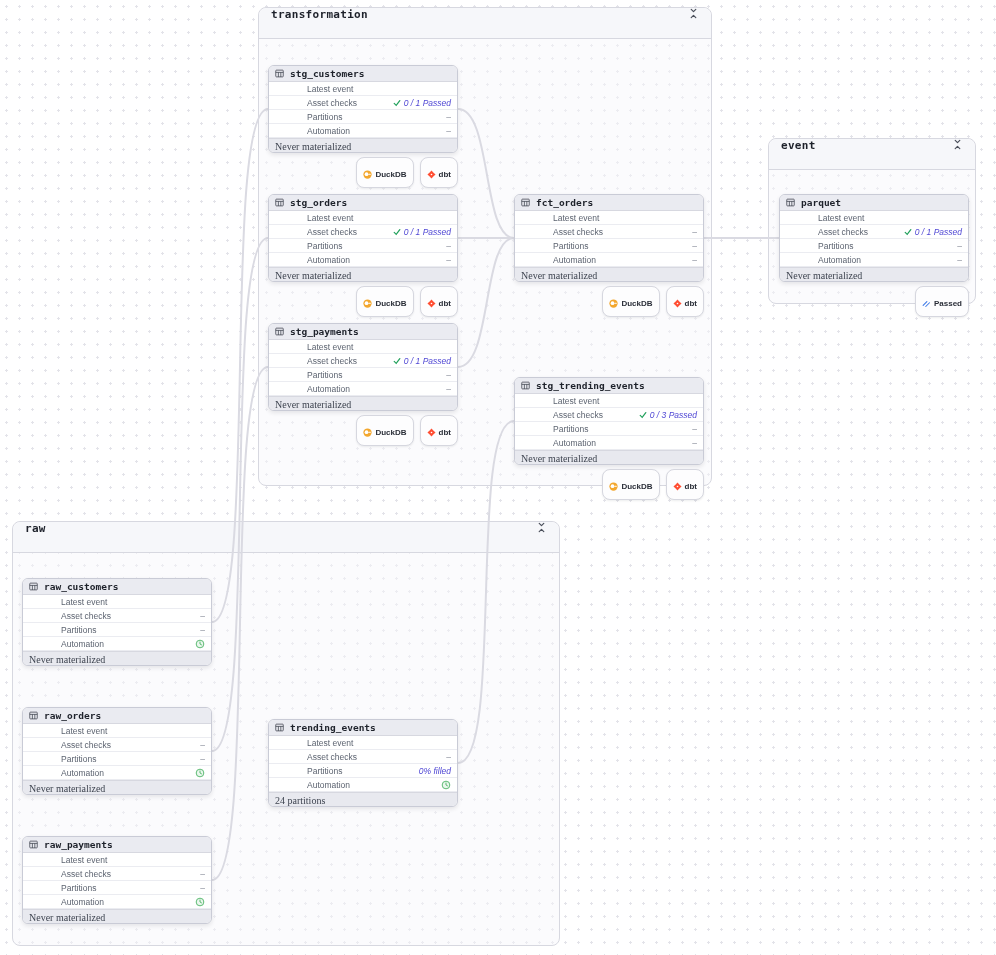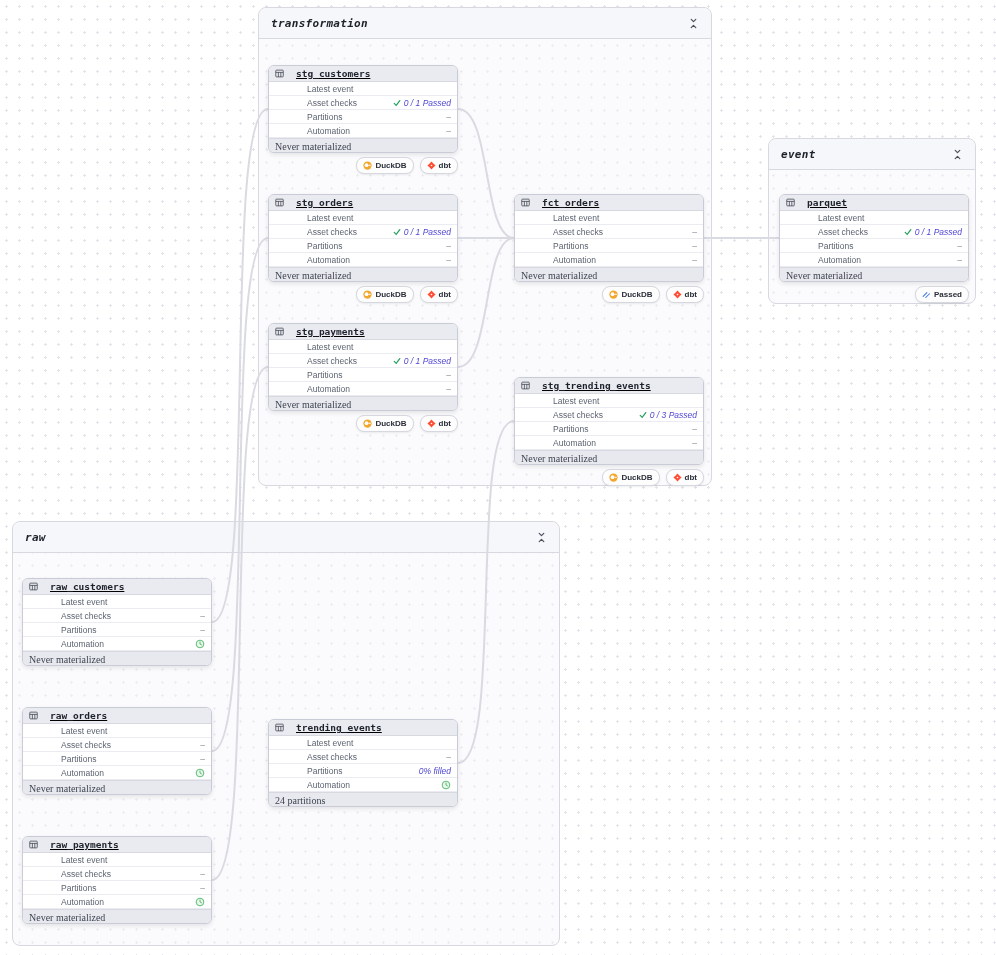--- a/index.html
+++ b/index.html
@@ -9,41 +9,41 @@
     background-image:radial-gradient(#E3E3E9 1px, transparent 1.2px);
     background-size:13px 13px;
     font-family:"Liberation Sans", sans-serif;
   }
   
   .group{
     position:absolute;border:1px solid #D7D8E0;border-radius:8px;
     background:rgba(246,247,250,0.45);box-sizing:border-box;
   }
   .group-header{
-    height:31px;display:flex;align-items:center;justify-content:space-between;
+    height:31px;display:flex;align-items:flex-start;justify-content:space-between;
     padding:0 12px;background:#F6F7FA;border-bottom:1px solid #D7D8E0;
-    border-radius:8px 8px 0 0;box-sizing:border-box;font-style:italic;
+    border-radius:8px 8px 0 0;box-sizing:border-box;
   }
   .group-title{
     font-family:"DejaVu Sans Mono", monospace;font-weight:bold;
     font-size:11px;color:#1E222B;letter-spacing:0.3px;
   }
   .collapse-btn{display:flex;align-items:center;cursor:pointer;}
   
   svg.edges{position:absolute;left:0;top:0;pointer-events:none;}
   .edge{stroke:#DADAE2;stroke-width:2;fill:none;stroke-linecap:round;}
   
   .card{
     position:absolute;width:190px;height:88px;box-sizing:border-box;
     background:#FFFFFF;border:1px solid #C9CBD6;border-radius:6px;
     box-shadow:0 2px 4px rgba(30,34,43,0.10);overflow:hidden;
   }
   .card-header{
-    height:16px;display:flex;align-items:center;gap:12px;padding:0 6px;
-    background:#EAEBF1;border-bottom:1px solid #D7D8E0;box-sizing:border-box;text-decoration:underline;
+    height:16px;display:flex;align-items:center;gap:6px;padding:0 6px;
+    background:#EAEBF1;border-bottom:1px solid #D7D8E0;box-sizing:border-box;
   }
   .asset-name{
     font-family:"DejaVu Sans Mono", monospace;font-weight:bold;
     font-size:9.5px;color:#1E222B;white-space:nowrap;
   }
   .row{
     height:14px;display:flex;align-items:center;justify-content:space-between;
     padding:0 6px;border-bottom:1px solid #EBECF1;box-sizing:border-box;
   }
   .row:last-of-type{border-bottom:none;}
@@ -54,21 +54,21 @@
   .card-footer{
     height:16px;display:flex;align-items:center;padding:0 6px;
     background:#E8E9EF;border-top:1px solid #D7D8E0;box-sizing:border-box;
     font-size:10px;color:#3E4450;font-family:Liberation Serif, serif;
   }
   
   .tagrow{
     position:absolute;width:190px;display:flex;justify-content:flex-end;gap:6px;
   }
   .chip{
-    display:inline-flex;align-items:center;gap:3px;height:13px;padding:1px 6px;
+    display:inline-flex;align-items:flex-end;gap:3px;height:13px;padding:8px 6px;
     background:#FDFDFE;border:1px solid #D6D7DF;border-radius:8px;
     box-shadow:0 1px 2px rgba(30,34,43,0.08);cursor:pointer;
   }
   .chip span.chip-label{font-size:8px;font-weight:bold;color:#2A2E38;}
   .icon{display:inline-flex;align-items:center;}
 </style>
 </head>
 <body>
 
 <div class="canvas">

